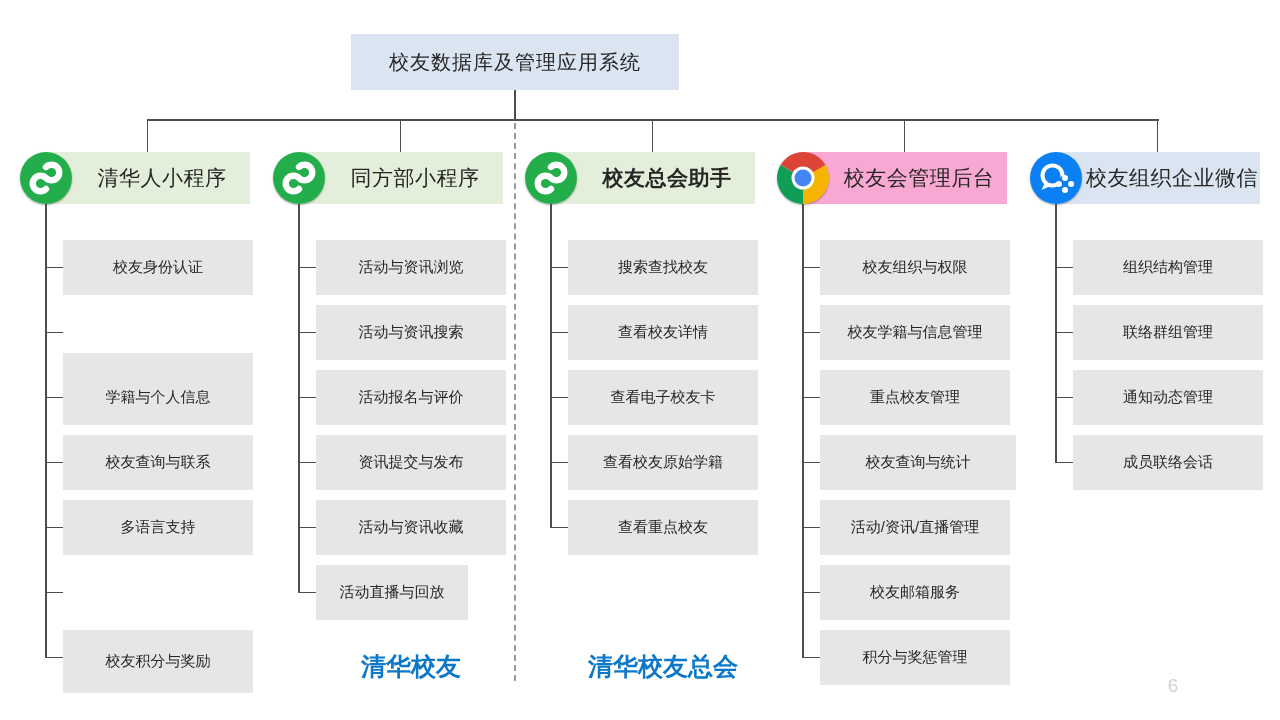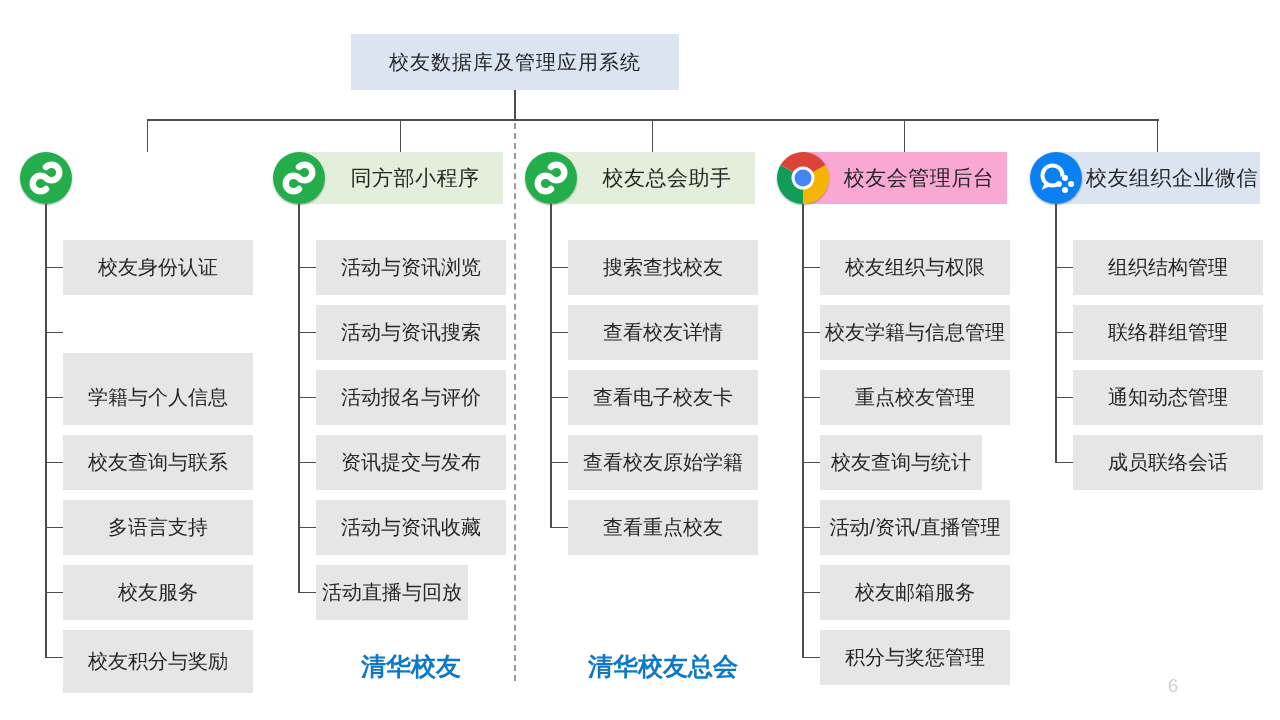--- a/index.html
+++ b/index.html
@@ -17,21 +17,21 @@
   .col-header{
     position:absolute;height:52px;box-sizing:border-box;
     display:flex;align-items:center;justify-content:center;
     font-size:21px;color:#262626;letter-spacing:0.5px;
   }
   .app-icon{position:absolute;width:52px;height:52px;border-radius:50%;
     box-shadow:0 1px 2px rgba(0,0,0,0.35);}
   .app-icon svg{display:block;width:52px;height:52px;}
   .item{
     position:absolute;display:flex;align-items:center;justify-content:center;
-    font-size:20px;color:#262626;white-space:nowrap;
+    font-size:15px;color:#262626;white-space:nowrap;
   }
   .footer-label{
     position:absolute;text-align:center;font-size:25px;font-weight:bold;
     white-space:nowrap;
   }
   .page-number{
     position:absolute;left:1160px;top:675px;width:26px;text-align:center;
     font-size:19px;color:#d2d2d2;
   }
 </style>
@@ -47,20 +47,23 @@
       <div class="line" style="left: 146.5px; top: 119px; width: 1012px; height: 2px; background: rgb(77, 77, 77);"></div>
       <div class="line" style="left: 146.7px; top: 121px; width: 1.6px; height: 31px; background: rgb(77, 77, 77);"></div>
       <div class="line" style="left: 399.7px; top: 121px; width: 1.6px; height: 31px; background: rgb(77, 77, 77);"></div>
       <div class="line" style="left: 651.7px; top: 121px; width: 1.6px; height: 31px; background: rgb(77, 77, 77);"></div>
       <div class="line" style="left: 903.7px; top: 121px; width: 1.6px; height: 31px; background: rgb(77, 77, 77);"></div>
       <div class="line" style="left: 1156.7px; top: 121px; width: 1.6px; height: 31px; background: rgb(77, 77, 77);"></div>
       <div class="dash-line" style="left: 513.5px; top: 123px; height: 558px; border-left-color: rgb(154, 154, 154);"></div>
     </div>
   <div id="columns">
       <div style="position: absolute; left: 20px; top: 0px; width: 245px; height: 720px;">
+        <div class="col-header" style="left: 25px; top: 152px; width: 205px; padding-left: 29px; background: rgb(227, 239, 218);">
+          <span>清华人小程序</span>
+        </div>
         <div class="app-icon" style="left: 0px; top: 152px;">
           <svg viewBox="0 0 52 52">
             <circle cx="26" cy="26" r="26" fill="#23ad4b"></circle>
             <path d="M26,15 A7.78,7.78 0 1 1 26,26 A7.78,7.78 0 1 0 26,37" fill="none" stroke="#ffffff" stroke-width="6.4" stroke-linecap="round"></path>
           </svg>
         </div>
         <div class="line" style="left: 25.2px; top: 204px; width: 1.6px; height: 453.5px; background: rgb(77, 77, 77);"></div>
         <div class="line" style="left: 26px; top: 266.7px; width: 17px; height: 1.6px; background: rgb(77, 77, 77);"></div>
         <div class="item" style="left: 43px; top: 240px; width: 190px; height: 55px; background: rgb(231, 230, 230);">
           <span>校友身份认证</span>
@@ -75,23 +78,20 @@
         </div>
         <div class="line" style="left: 26px; top: 461.7px; width: 17px; height: 1.6px; background: rgb(77, 77, 77);"></div>
         <div class="item" style="left: 43px; top: 435px; width: 190px; height: 55px; background: rgb(231, 230, 230);">
           <span>校友查询与联系</span>
         </div>
         <div class="line" style="left: 26px; top: 526.7px; width: 17px; height: 1.6px; background: rgb(77, 77, 77);"></div>
         <div class="item" style="left: 43px; top: 500px; width: 190px; height: 55px; background: rgb(231, 230, 230);">
           <span>多语言支持</span>
         </div>
         <div class="line" style="left: 26px; top: 591.7px; width: 17px; height: 1.6px; background: rgb(77, 77, 77);"></div>
-        <div class="item" style="left: 43px; top: 565px; width: 190px; height: 55px; background: rgb(231, 230, 230);">
-          <span>校友服务</span>
-        </div>
         <div class="line" style="left: 26px; top: 656.7px; width: 17px; height: 1.6px; background: rgb(77, 77, 77);"></div>
         <div class="item" style="left: 43px; top: 630px; width: 190px; height: 63px; background: rgb(231, 230, 230);">
           <span>校友积分与奖励</span>
         </div>
       </div>
       <div style="position: absolute; left: 273px; top: 0px; width: 245px; height: 720px;">
         <div class="col-header" style="left: 25px; top: 152px; width: 205px; padding-left: 29px; background: rgb(227, 239, 218);">
           <span>同方部小程序</span>
         </div>
         <div class="app-icon" style="left: 0px; top: 152px;">
@@ -121,21 +121,21 @@
         <div class="item" style="left: 43px; top: 500px; width: 190px; height: 55px; background: rgb(231, 230, 230);">
           <span>活动与资讯收藏</span>
         </div>
         <div class="line" style="left: 26px; top: 591.7px; width: 17px; height: 1.6px; background: rgb(77, 77, 77);"></div>
         <div class="item" style="left: 43px; top: 565px; width: 152px; height: 55px; background: rgb(231, 230, 230);">
           <span>活动直播与回放</span>
         </div>
         <div class="footer-label" style="left: 43px; top: 650px; width: 190px; color: rgb(13, 120, 200);">清华校友</div>
       </div>
       <div style="position: absolute; left: 525px; top: 0px; width: 245px; height: 720px;">
-        <div class="col-header" style="left: 25px; top: 152px; width: 205px; padding-left: 29px; background: rgb(227, 239, 218);">
+        <div class="col-header" style="left: 25px; top: 152px; width: 205px; padding-left: 29px; background: rgb(227, 239, 218); font-weight: bold;">
           <span>校友总会助手</span>
         </div>
         <div class="app-icon" style="left: 0px; top: 152px;">
           <svg viewBox="0 0 52 52">
             <circle cx="26" cy="26" r="26" fill="#23ad4b"></circle>
             <path d="M26,15 A7.78,7.78 0 1 1 26,26 A7.78,7.78 0 1 0 26,37" fill="none" stroke="#ffffff" stroke-width="6.4" stroke-linecap="round"></path>
           </svg>
         </div>
         <div class="line" style="left: 25.2px; top: 204px; width: 1.6px; height: 323.5px; background: rgb(77, 77, 77);"></div>
         <div class="line" style="left: 26px; top: 266.7px; width: 17px; height: 1.6px; background: rgb(77, 77, 77);"></div>
@@ -180,21 +180,21 @@
         </div>
         <div class="line" style="left: 26px; top: 331.7px; width: 17px; height: 1.6px; background: rgb(77, 77, 77);"></div>
         <div class="item" style="left: 43px; top: 305px; width: 190px; height: 55px; background: rgb(231, 230, 230);">
           <span>校友学籍与信息管理</span>
         </div>
         <div class="line" style="left: 26px; top: 396.7px; width: 17px; height: 1.6px; background: rgb(77, 77, 77);"></div>
         <div class="item" style="left: 43px; top: 370px; width: 190px; height: 55px; background: rgb(231, 230, 230);">
           <span>重点校友管理</span>
         </div>
         <div class="line" style="left: 26px; top: 461.7px; width: 17px; height: 1.6px; background: rgb(77, 77, 77);"></div>
-        <div class="item" style="left: 43px; top: 435px; width: 162px; height: 55px; background: rgb(231, 230, 230);">
+        <div class="item" style="left: 43px; top: 435px; width: 196px; height: 55px; background: rgb(231, 230, 230);">
           <span>校友查询与统计</span>
         </div>
         <div class="line" style="left: 26px; top: 526.7px; width: 17px; height: 1.6px; background: rgb(77, 77, 77);"></div>
         <div class="item" style="left: 43px; top: 500px; width: 190px; height: 55px; background: rgb(231, 230, 230);">
           <span>活动/资讯/直播管理</span>
         </div>
         <div class="line" style="left: 26px; top: 591.7px; width: 17px; height: 1.6px; background: rgb(77, 77, 77);"></div>
         <div class="item" style="left: 43px; top: 565px; width: 190px; height: 55px; background: rgb(231, 230, 230);">
           <span>校友邮箱服务</span>
         </div>

